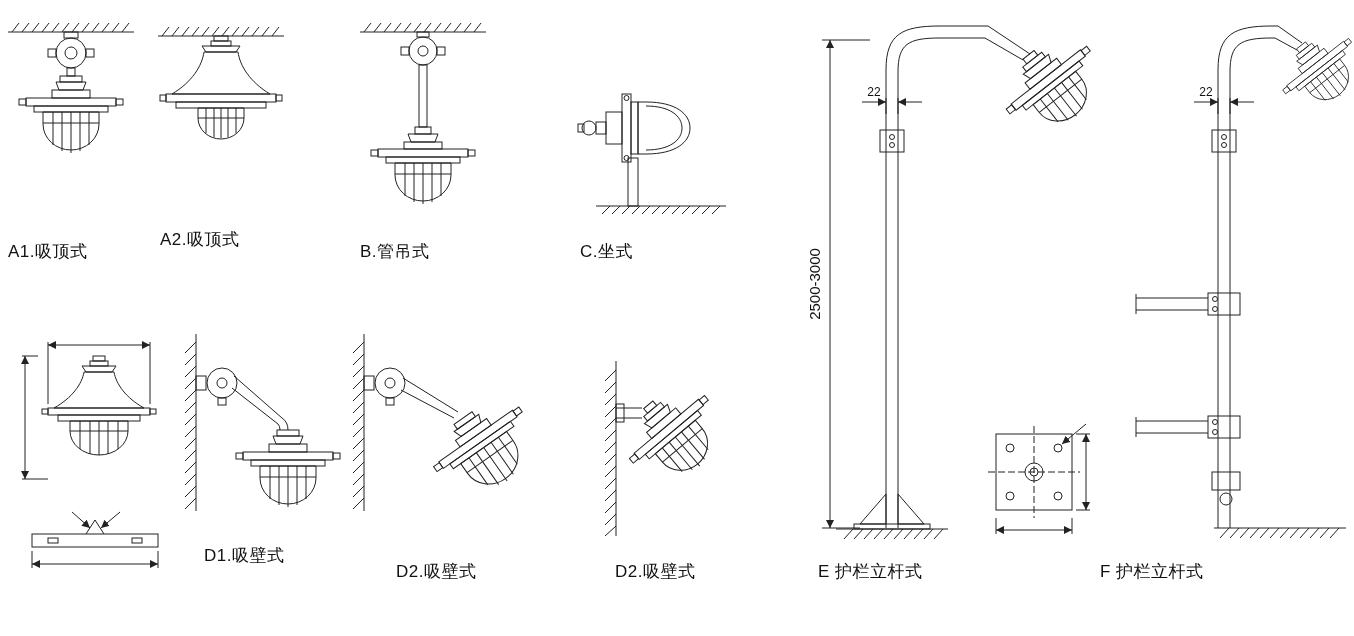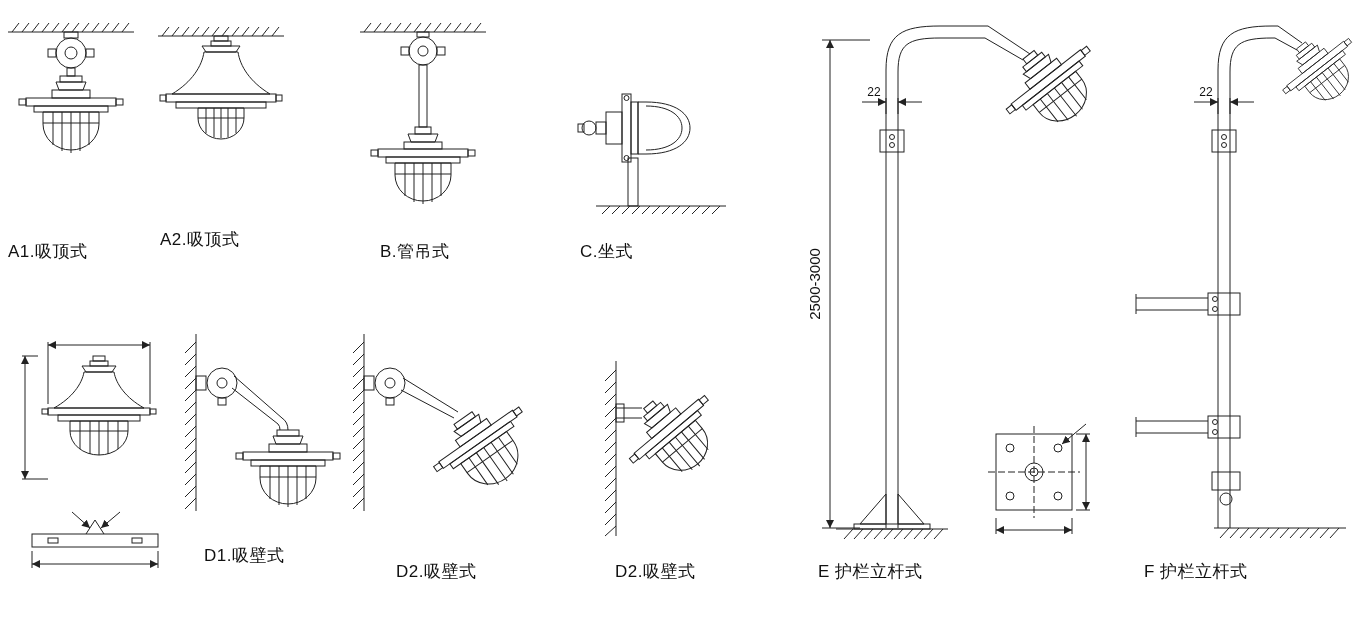--- a/index.html
+++ b/index.html
@@ -85,21 +85,21 @@
         <rect x="20" y="129" width="90" height="8"></rect>
         <rect x="13" y="130" width="7" height="6"></rect>
         <rect x="110" y="130" width="7" height="6"></rect>
         <rect x="28" y="137" width="74" height="6"></rect>
         <path d="M37 143 h56 v12 a28 26 0 0 1 -56 0 z"></path>
         <path d="M37 154 h56"></path>
         <path d="M47 143 v33 M56 143 v39 M65 143 v41 M74 143 v39 M83 143 v33"></path>
       </g>
     </svg>
   </div>
-  <div class="fig-label" style="left:380px;top:240px">B.管吊式</div>
+  <div class="fig-label" style="left:360px;top:240px">B.管吊式</div>
 
   <div class="fig" style="left:566px;top:46px">
     <svg width="165" height="190" viewBox="0 0 165 190">
       <g stroke="#222" fill="none" stroke-width="1">
         <rect x="12" y="78" width="6" height="8"></rect>
         <circle cx="23" cy="82" r="7"></circle>
         <rect x="30" y="76" width="10" height="12"></rect>
         <rect x="40" y="66" width="16" height="32"></rect>
         <rect x="56" y="48" width="9" height="68"></rect>
         <rect x="65" y="56" width="7" height="52"></rect>
@@ -324,15 +324,15 @@
         <circle cx="127" cy="412" r="2.5"></circle>
         <circle cx="127" cy="422" r="2.5"></circle>
         <rect x="124" y="462" width="28" height="18"></rect>
         <circle cx="138" cy="489" r="6"></circle>
         <path d="M126 518 H258"></path>
         <path d="M132 528 l9 -10 M142 528 l9 -10 M152 528 l9 -10 M162 528 l9 -10 M172 528 l9 -10 M182 528 l9 -10 M192 528 l9 -10 M202 528 l9 -10 M212 528 l9 -10 M222 528 l9 -10 M232 528 l9 -10 M242 528 l9 -10"></path>
       </g>
       <text x="118" y="86" font-size="12" fill="#111" text-anchor="middle">22</text>
     </svg>
   </div>
-  <div class="fig-label" style="left:1144px;top:560px">F 护栏立杆式</div>
+  <div class="fig-label" style="left:1100px;top:560px">F 护栏立杆式</div>
 
 </div>
 
 </body></html>

